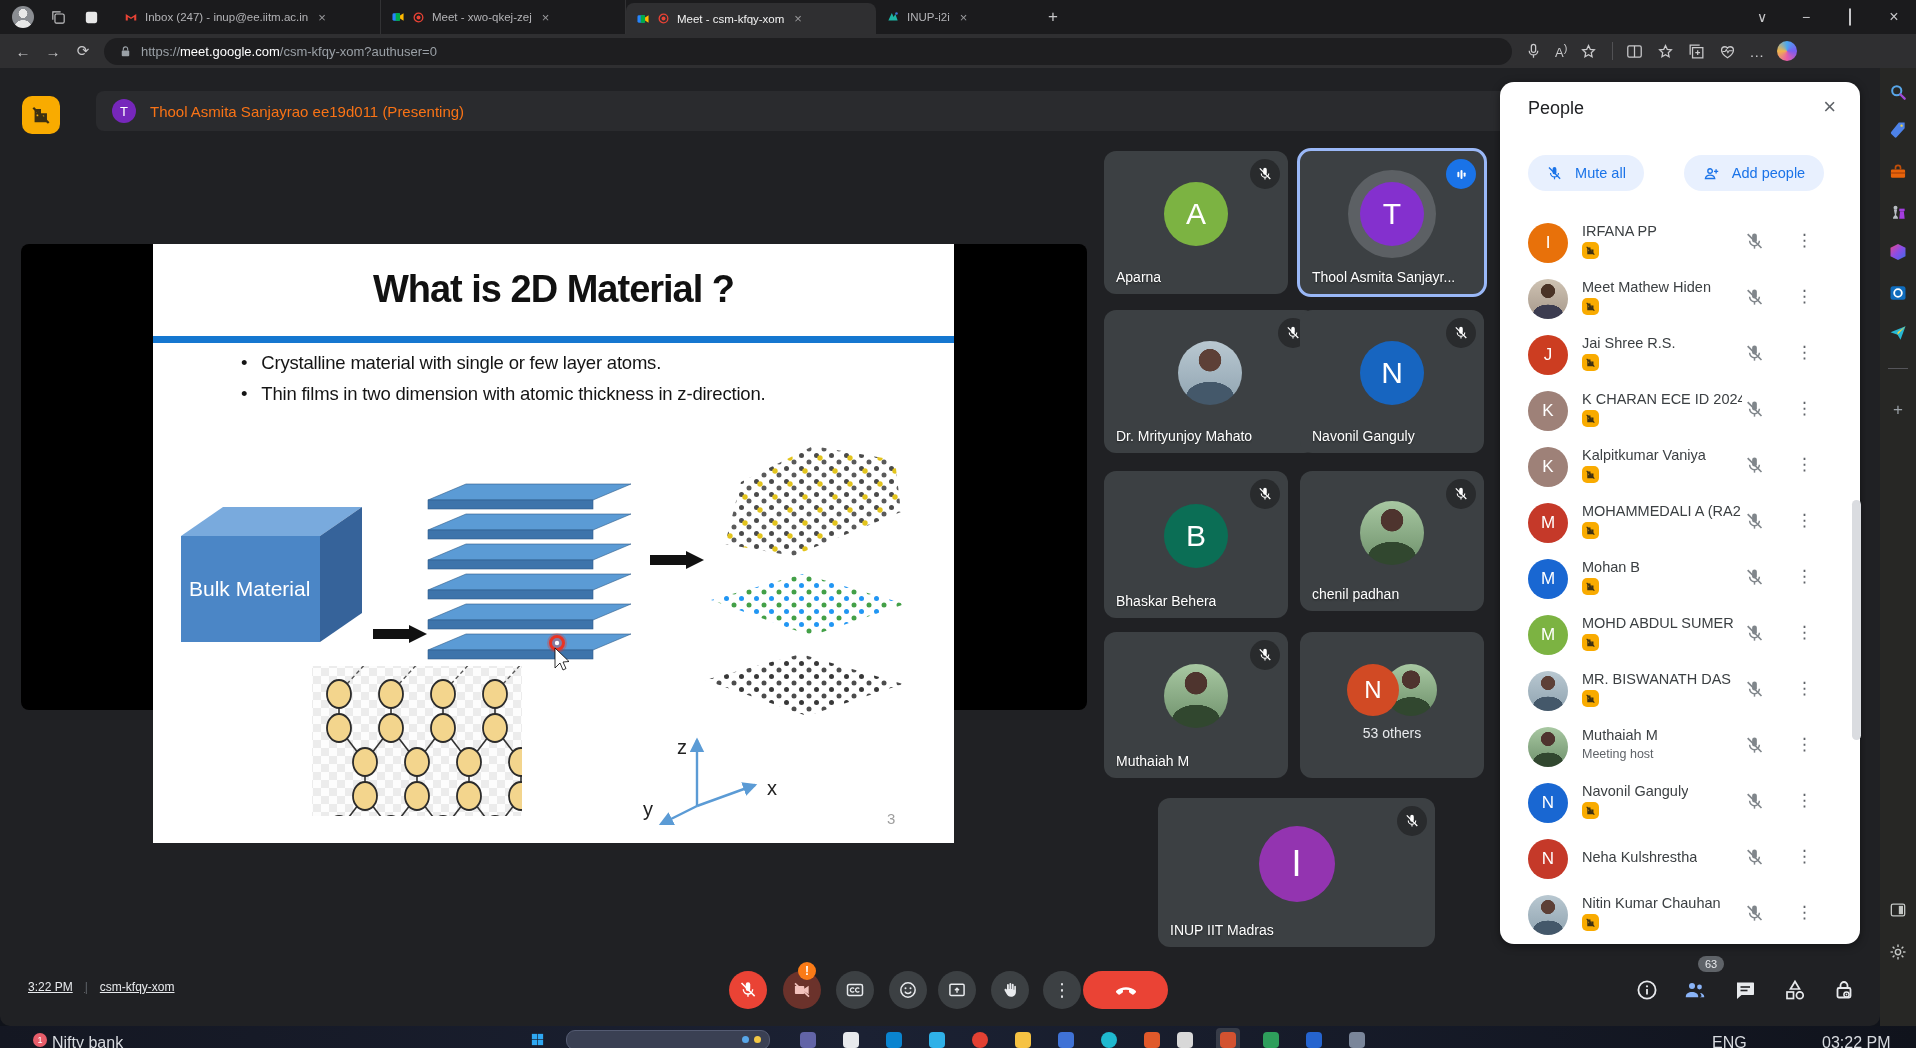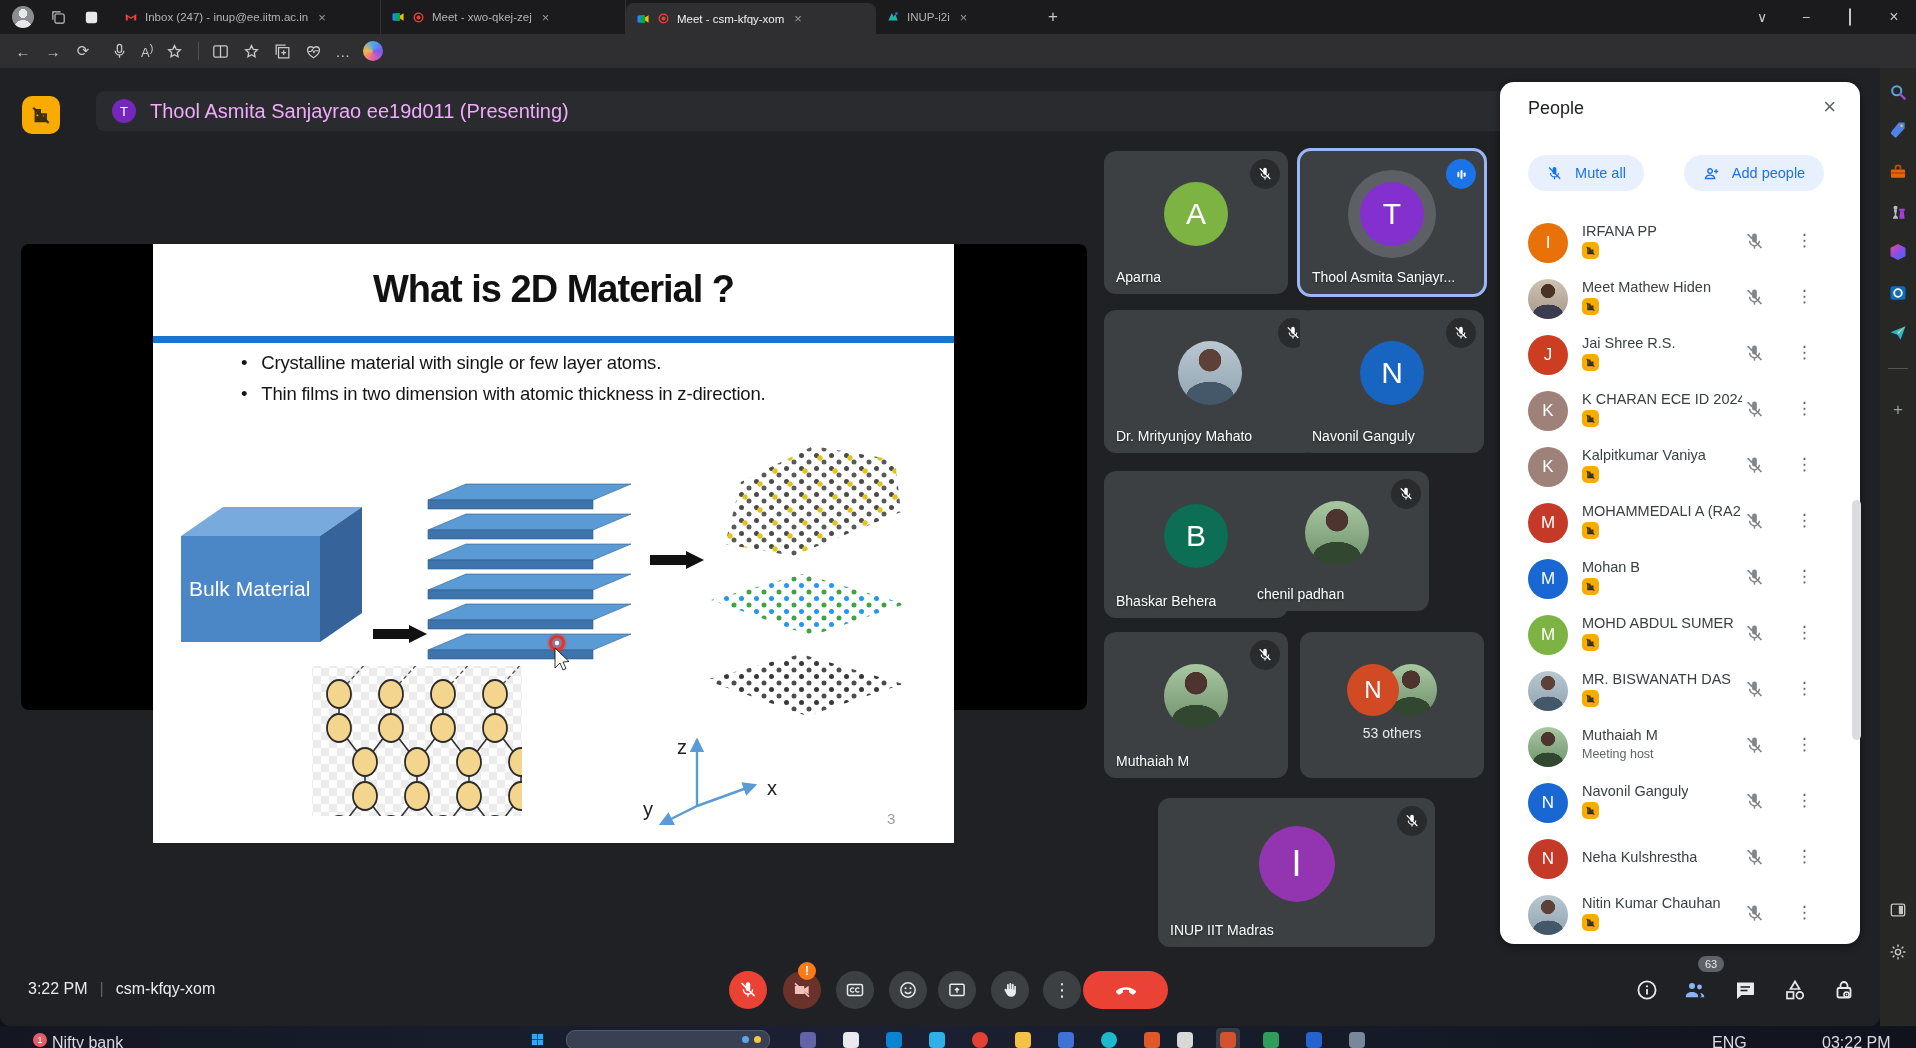--- a/index.html
+++ b/index.html
@@ -26,21 +26,21 @@
   .tbr{margin-left:12px;color:#c9c9cb;}
   .copilot{width:20px;height:20px;border-radius:50%;background:conic-gradient(#4aa8f0,#7a5cf0,#e85ca8,#f0b64a,#4aa8f0);margin-left:12px;}
   
   .esb{position:absolute;left:1880px;top:68px;width:36px;height:958px;background:#272725;}
   .esb .it{position:absolute;left:8px;width:20px;height:20px;}
   
   .meet{position:absolute;left:0;top:68px;width:1880px;height:958px;background:#202124;border-radius:0 0 10px 10px;}
   .ybadge{position:absolute;left:22px;top:28px;width:38px;height:38px;border-radius:10px;background:#f9ab00;display:flex;align-items:center;justify-content:center;}
   .banner{position:absolute;left:96px;top:23px;width:1400px;height:40px;background:#2a2b2e;border-radius:8px;display:flex;align-items:center;padding-left:16px;gap:14px;}
   .bav{width:24px;height:24px;border-radius:50%;background:#7627bb;color:#fff;font-size:13px;display:flex;align-items:center;justify-content:center;}
-  .btxt{color:#f0abfc;font-size:20px;}
+  .btxt{color:#f97316;font-size:15px;}
   .stage{position:absolute;left:21px;top:176px;width:1066px;height:466px;background:#000;border-radius:8px;}
   .slide{position:absolute;left:132px;top:0;width:801px;height:599px;background:#fff;overflow:hidden;}
   .stitle{position:absolute;left:0;top:24px;width:100%;text-align:center;font-size:38px;font-weight:bold;color:#111;letter-spacing:-1px;}
   .srule{position:absolute;left:0;top:92px;width:801px;height:7px;}
   .sbul{position:absolute;left:88px;top:108px;color:#151515;font-size:18.5px;letter-spacing:-0.2px;}
   .sbul div{margin-bottom:8.5px;}
   .sbul div::before{content:"•";margin-right:14px;}
   
   .tile{position:absolute;background:#3c4043;border-radius:12px;}
   .tname{position:absolute;left:12px;bottom:9px;color:#fff;font-size:14px;font-weight:500;text-shadow:0 1px 2px rgba(0,0,0,.5);white-space:nowrap;overflow:hidden;max-width:150px;}
@@ -58,21 +58,21 @@
   .prow{position:relative;height:56px;}
   .pav{position:absolute;left:28px;top:8px;width:40px;height:40px;border-radius:50%;color:#fff;font-size:17px;display:flex;align-items:center;justify-content:center;}
   .pname{position:absolute;left:82px;top:8px;font-size:14.5px;color:#3c4043;white-space:nowrap;max-width:160px;overflow:hidden;}
   .pname.ctr{top:18px;}
   .psub{position:absolute;left:82px;top:28px;font-size:12.5px;color:#5f6368;}
   .pbadge{position:absolute;left:82px;top:27px;width:17px;height:17px;border-radius:5px;background:#f9ab00;display:flex;align-items:center;justify-content:center;color:#3d3012;}
   .pmic{position:absolute;left:244px;top:16px;color:#80868b;}
   .pdots{position:absolute;left:296px;top:15px;color:#5f6368;font-size:17px;}
   .pscroll{position:absolute;left:352px;top:418px;width:9px;height:240px;border-radius:5px;background:#dadce0;}
   
-  .btime{position:absolute;left:28px;top:912px;color:#e8eaed;font-size:16px;display:flex;gap:12px;}
+  .btime{position:absolute;left:28px;top:912px;color:#e8eaed;font-size:12px;display:flex;gap:12px;text-decoration:underline;}
   .btime .sep{color:#5f6368;}
   .cbtn{position:absolute;top:903px;width:38px;height:38px;border-radius:50%;background:#3c4043;color:#e8eaed;display:flex;align-items:center;justify-content:center;}
   .cbtn.red{background:#ea4335;color:#fff;}
   .cbtn.dred{background:#6b322b;color:#f3c2bd;}
   .endpill{position:absolute;left:1083px;top:903px;width:85px;height:38px;border-radius:19px;background:#ea4335;color:#fff;display:flex;align-items:center;justify-content:center;}
   .warn{position:absolute;left:798px;top:894px;width:18px;height:18px;border-radius:50%;background:#fa7b17;color:#fff;font-size:12px;font-weight:bold;text-align:center;line-height:18px;}
   .rbtn{position:absolute;top:910px;width:24px;height:24px;color:#e8eaed;}
   .cntbadge{position:absolute;left:1698px;top:888px;width:26px;height:16px;border-radius:8px;background:#5f6368;color:#e8eaed;font-size:11px;text-align:center;line-height:16px;}
   
   .taskbar{position:absolute;left:0;top:1026px;width:1916px;height:22px;background:linear-gradient(90deg,#141722,#1b2133 45%,#10131c);}
@@ -279,20 +279,26 @@
       <div>−</div>
       <div><span class="maxbox"></span></div>
       <div style="font-size:16px">×</div>
     </div>
   </div>
 
   <div class="toolbar">
     <div class="navg" style="margin-left:8px">←</div>
     <div class="navg">→</div>
     <div class="navg">⟳</div>
+    <div class="urlpill">
+      <svg class="ic" width="15" height="15" style="color:#9aa0a6">
+          <use href="#i-lockurl"></use>
+        </svg>
+      <span class="urltxt"><span>https://</span><b>meet.google.com</b><span>/csm-kfqy-xom?authuser=0</span></span>
+    </div>
     <svg class="ic tbr" width="19" height="19">
         <use href="#i-mic"></use>
       </svg>
     <div class="tbr" style="font-size:13px">A<sup>)</sup></div>
     <svg class="ic tbr" width="19" height="19">
         <use href="#i-star"></use>
       </svg>
     <div class="tbr" style="width:1px;height:18px;background:#515154;margin-left:14px"></div>
     <svg class="ic tbr" width="19" height="19">
         <use href="#i-split"></use>
@@ -526,21 +532,21 @@
     </div>
     <div class="tile" style="left:1104px;top:403px;width:184px;height:147px">
       <div class="tmic">
           <svg class="ic" width="16" height="16">
             <use href="#i-micoff"></use>
           </svg>
         </div>
       <div class="tav" style="background:#0b6e55">B</div>
       <div class="tname">Bhaskar Behera</div>
     </div>
-    <div class="tile" style="left:1245px;top:403px;width:184px;height:140px">
+    <div class="tile" style="left:1300px;top:403px;width:184px;height:140px">
       <div class="tmic">
           <svg class="ic" width="16" height="16">
             <use href="#i-micoff"></use>
           </svg>
         </div>
       <div class="tav ph-b"></div>
       <div class="tname">chenil padhan</div>
     </div>
     <div class="tile" style="left:1104px;top:564px;width:184px;height:146px">
       <div class="tmic">

